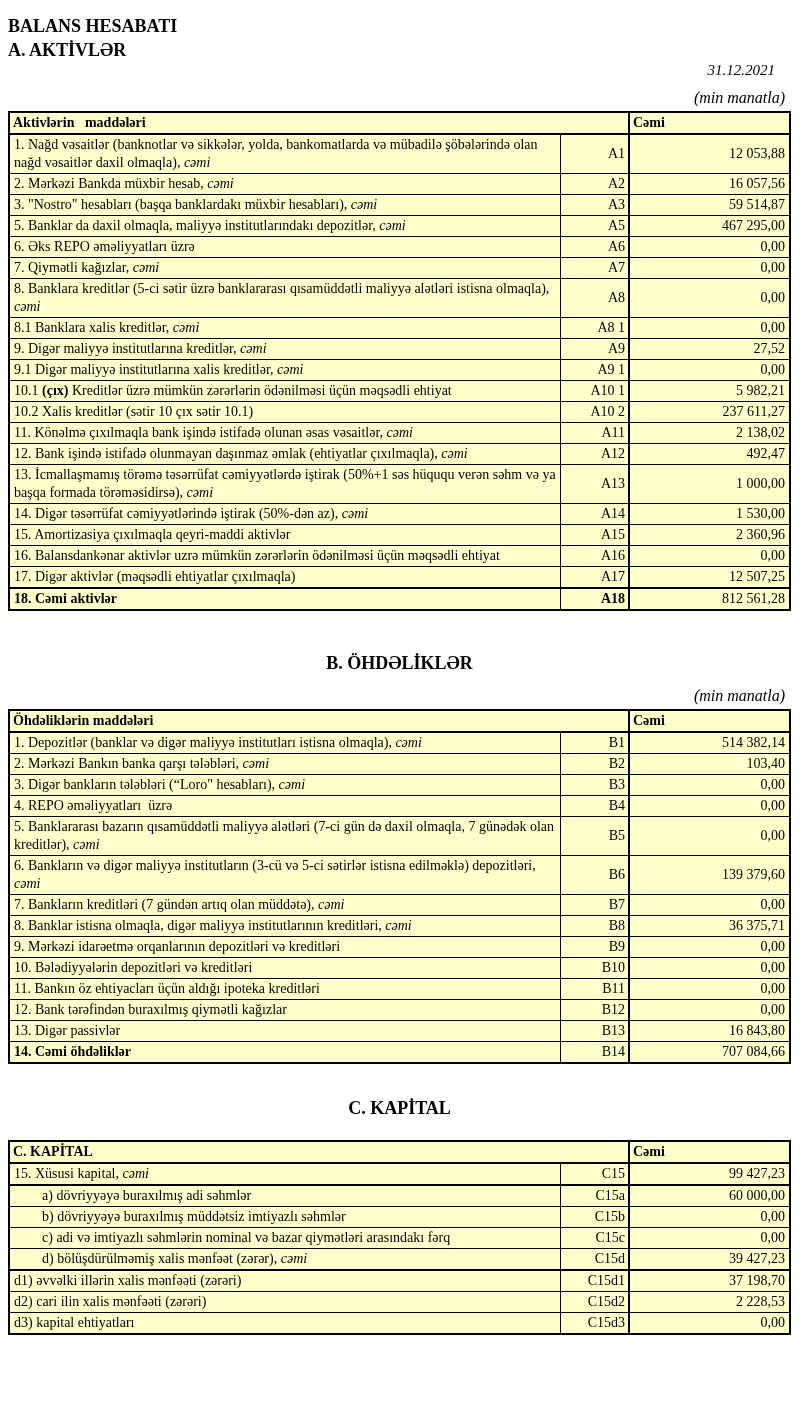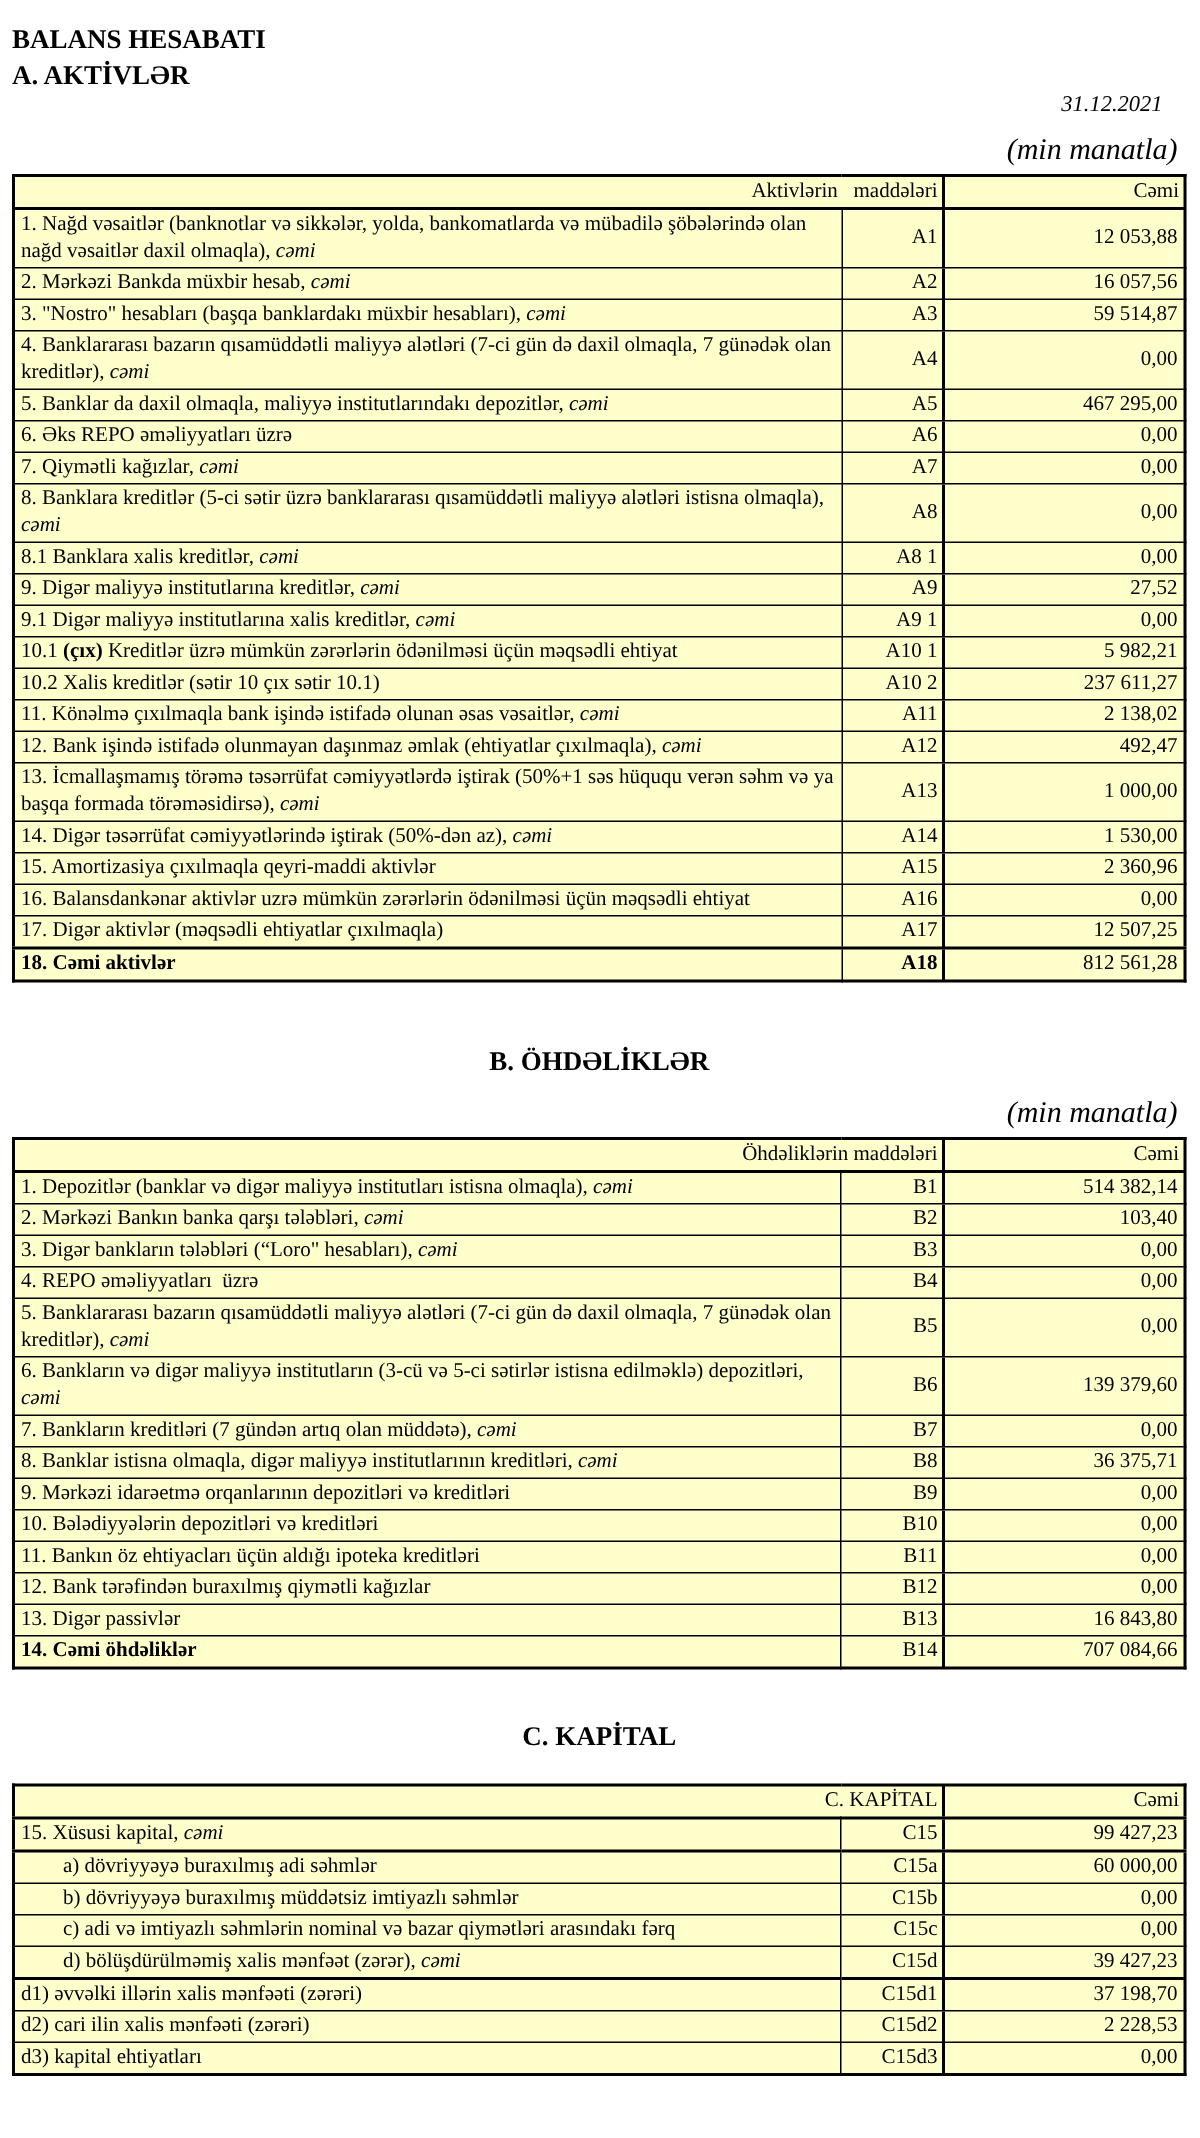--- a/index.html
+++ b/index.html
@@ -17,21 +17,21 @@
     line-height:24px;
   }
   .date-line{
     font-style:italic;
     font-size:15px;
     text-align:right;
     padding-right:16px;
   }
   .unit-line{
     font-style:italic;
-    font-size:20px;
+    font-size:16px;
     text-align:right;
     padding-right:6px;
     margin-top:10px;
     margin-bottom:4px;
   }
   .sec-title{
     font-weight:bold;
     font-size:18px;
     text-align:center;
     line-height:24px;
@@ -52,22 +52,22 @@
   .sheet th,.sheet td{
     border:1px solid #000;
     font-size:14px;
     line-height:18px;
     padding:1px 3px;
     vertical-align:middle;
     overflow:hidden;
   }
   .sheet th{
     border-bottom:2px solid #000;
-    font-weight:normal;
-    text-align:right;
+    font-weight:bold;
+    text-align:left;
     white-space:pre-wrap;
   }
   td.label{white-space:pre-wrap;padding-left:4px;}
   td.code{text-align:right;}
   td.value{text-align:right;padding-right:4px;border-left:2px solid #000;}
   th.hdr-value{border-left:2px solid #000;}
   tr.total td{border-top:2px solid #000;}
   tr.thickb td{border-bottom:2px solid #000;margin-left:31px;}
   .b{font-weight:bold;}
   td.label.ind1{padding-left:32px;}
@@ -104,25 +104,20 @@
         </tr>
         <tr>
           <td class="label"><span>2. Mərkəzi Bankda müxbir hesab</span>, <i>cəmi</i></td>
           <td class="code">A2</td>
           <td class="value">16 057,56</td>
         </tr>
         <tr>
           <td class="label"><span>3. "Nostro" hesabları (başqa banklardakı müxbir hesabları)</span>, <i>cəmi</i></td>
           <td class="code">A3</td>
           <td class="value">59 514,87</td>
-        </tr>
-        <tr>
-          <td class="label"><span>4. Banklararası bazarın qısamüddətli maliyyə alətləri (7-ci gün də daxil olmaqla, 7 günədək olan kreditlər)</span>, <i>cəmi</i></td>
-          <td class="code">A4</td>
-          <td class="value">0,00</td>
         </tr>
         <tr>
           <td class="label"><span>5. Banklar da daxil olmaqla, maliyyə institutlarındakı depozitlər</span>, <i>cəmi</i></td>
           <td class="code">A5</td>
           <td class="value">467 295,00</td>
         </tr>
         <tr>
           <td class="label"><span>6. Əks REPO əməliyyatları üzrə</span></td>
           <td class="code">A6</td>
           <td class="value">0,00</td>

